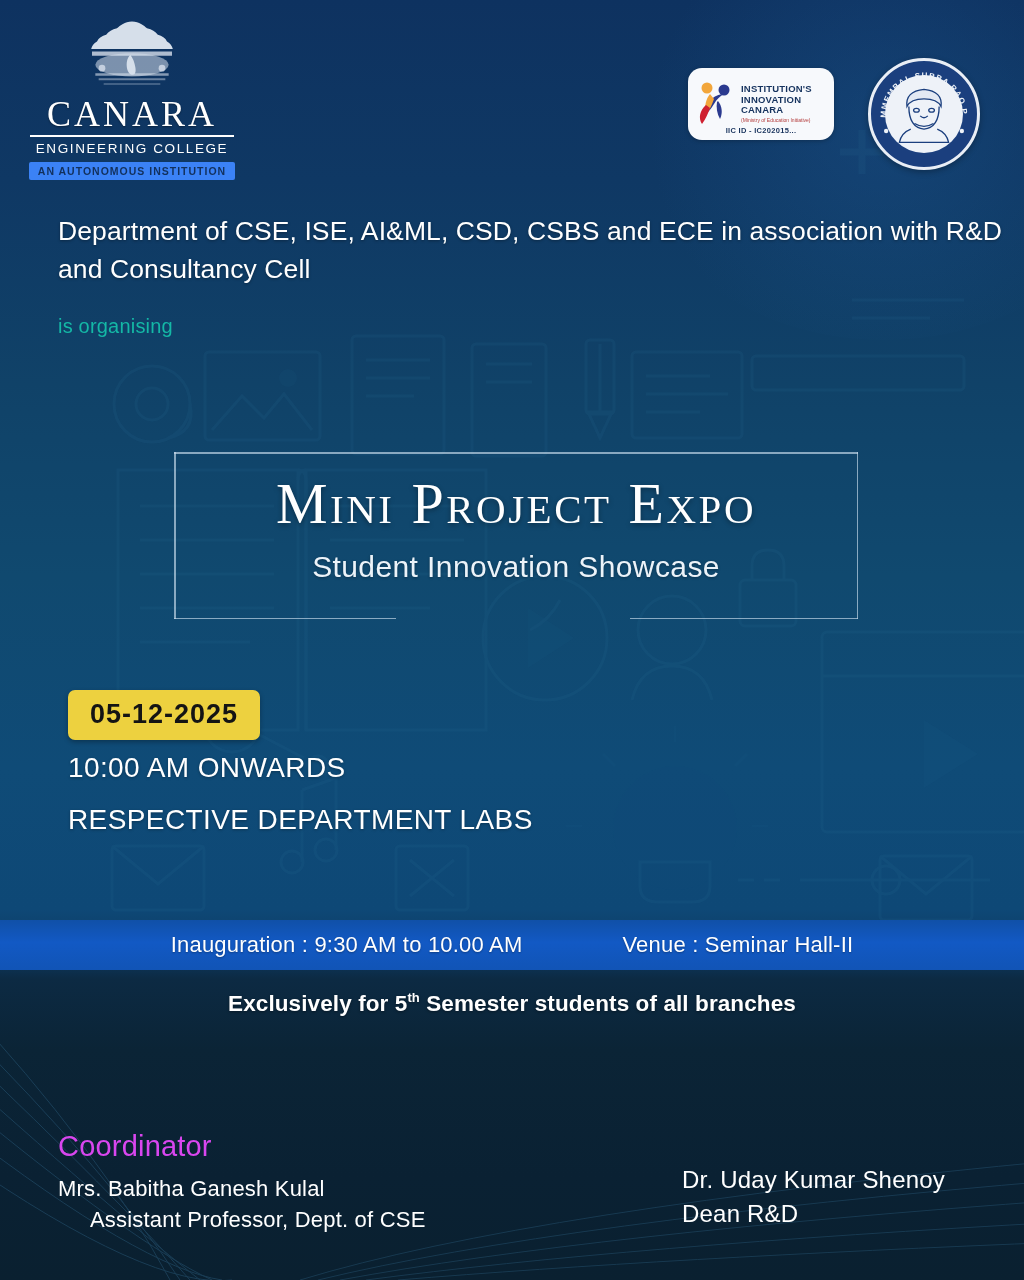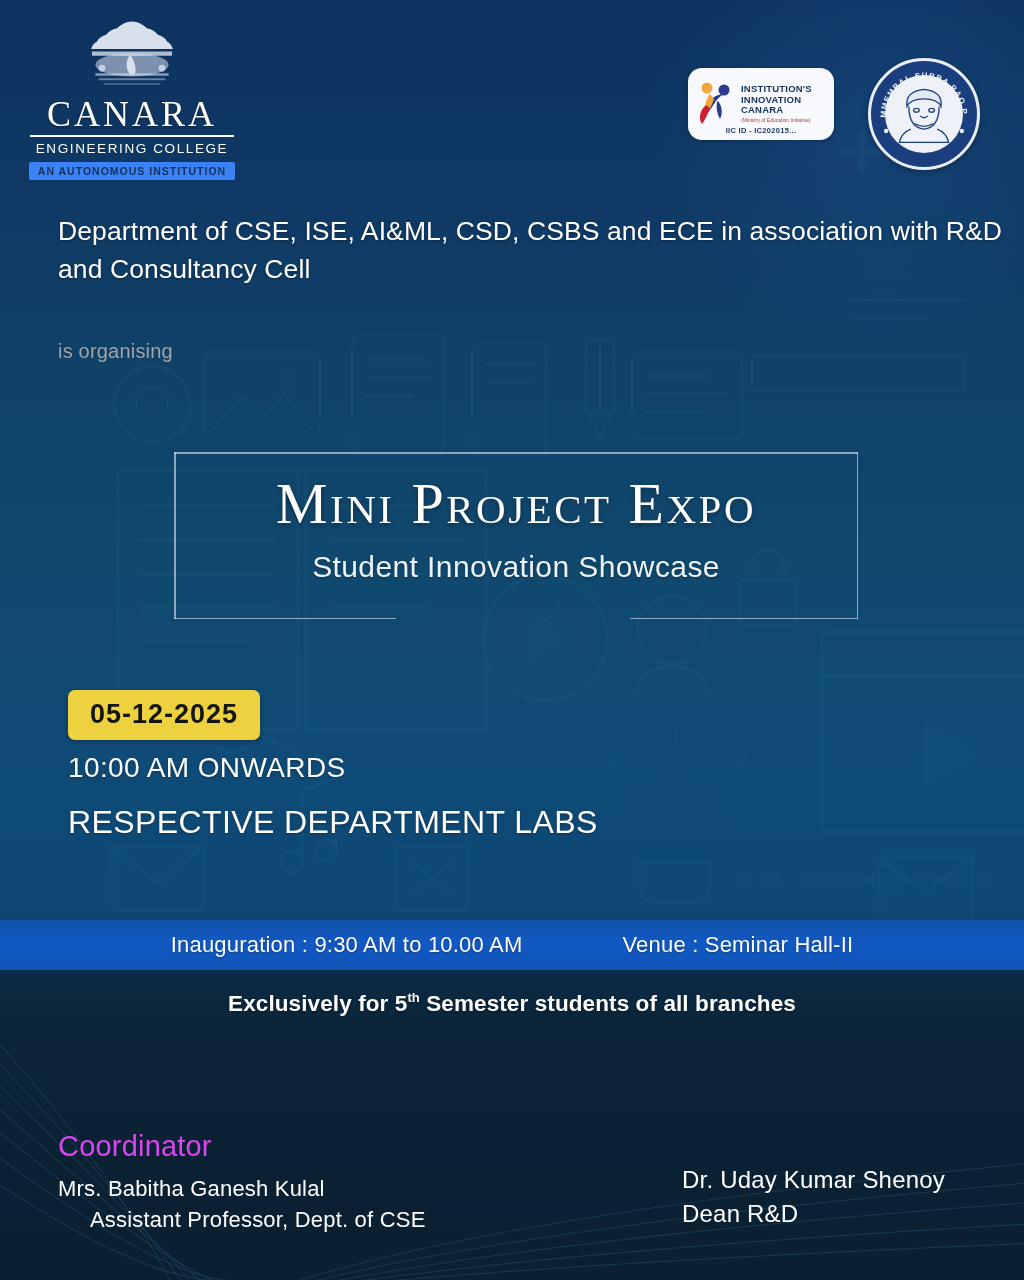--- a/index.html
+++ b/index.html
@@ -100,23 +100,22 @@
 
   
   .dept {
     position:absolute; left:58px; top:212px; width:950px;
     color:#fff; font-size:26.5px; line-height:38px;
     font-weight:400; letter-spacing:.1px;
     text-shadow:0 1px 3px rgba(0,0,0,.35);
   }
   .organising {
     position:absolute; left:58px; top:315px;
-    color:#a3a3a3; font-size:20px; font-weight:400;
+    color:#14b8a6; font-size:20px; font-weight:400;
     letter-spacing:.2px;
-    margin-top:25px;
   }
 
   
   .title-frame {
     position:absolute; left:174px; top:452px;
     width:684px; height:167px;
   }
   .tf-line { position:absolute; background:rgba(205,222,238,.65); }
   .tf-top    { left:0; top:0; width:100%; height:1.5px; }
   .tf-left   { left:0; top:0; width:1.5px; height:100%; }
@@ -148,21 +147,21 @@
     padding:9px 22px 10px; border-radius:7px;
     box-shadow:0 2px 5px rgba(0,0,0,.3);
   }
   .time-line {
     position:absolute; left:68px; top:752px;
     color:#fff; font-size:28px; letter-spacing:.4px;
     text-shadow:0 1px 3px rgba(0,0,0,.3);
   }
   .place-line {
     position:absolute; left:68px; top:804px;
-    color:#fff; font-size:32px; letter-spacing:.4px;
+    color:#fff; font-size:28px; letter-spacing:.4px;
     text-shadow:0 1px 3px rgba(0,0,0,.3);
   }
 
   
   .banner {
     position:absolute; left:0; right:0; top:920px; height:50px;
     background:linear-gradient(180deg,#1050a8 0%,#1259c4 45%,#1154b6 100%);
     display:flex; align-items:center; justify-content:center;gap:8px;
   }
   .banner span {

